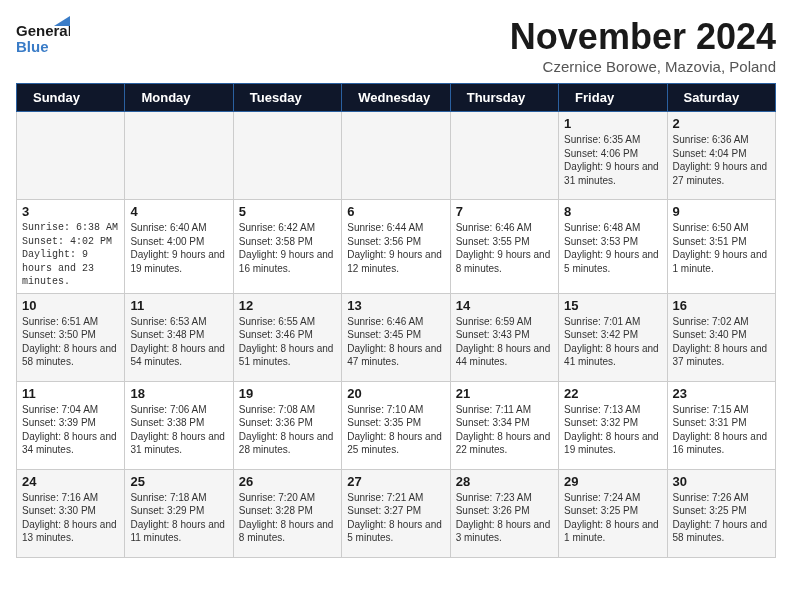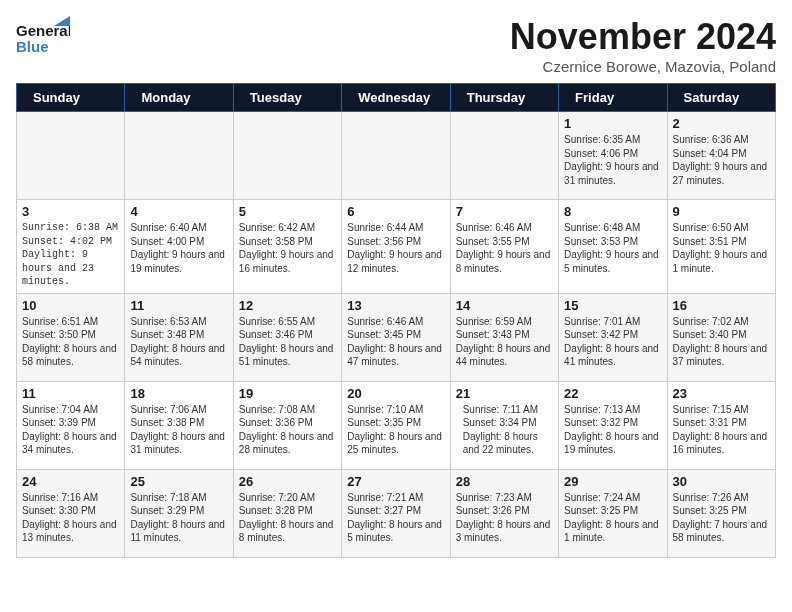--- a/index.html
+++ b/index.html
@@ -234,21 +234,21 @@
 Daylight: 8 hours and 28 minutes.</div>
         </td>
         <td>
           <span class="day-num">20</span>
           <div class="day-info" style="white-space: pre-line;">Sunrise: 7:10 AM
 Sunset: 3:35 PM
 Daylight: 8 hours and 25 minutes.</div>
         </td>
         <td>
           <span class="day-num">21</span>
-          <div class="day-info" style="white-space: pre-line; margin-left: 7px;">Sunrise: 7:11 AM
+          <div class="day-info" style="white-space: pre-line;">Sunrise: 7:11 AM
 Sunset: 3:34 PM
 Daylight: 8 hours and 22 minutes.</div>
         </td>
         <td>
           <span class="day-num">22</span>
           <div class="day-info" style="white-space: pre-line;">Sunrise: 7:13 AM
 Sunset: 3:32 PM
 Daylight: 8 hours and 19 minutes.</div>
         </td>
         <td>

